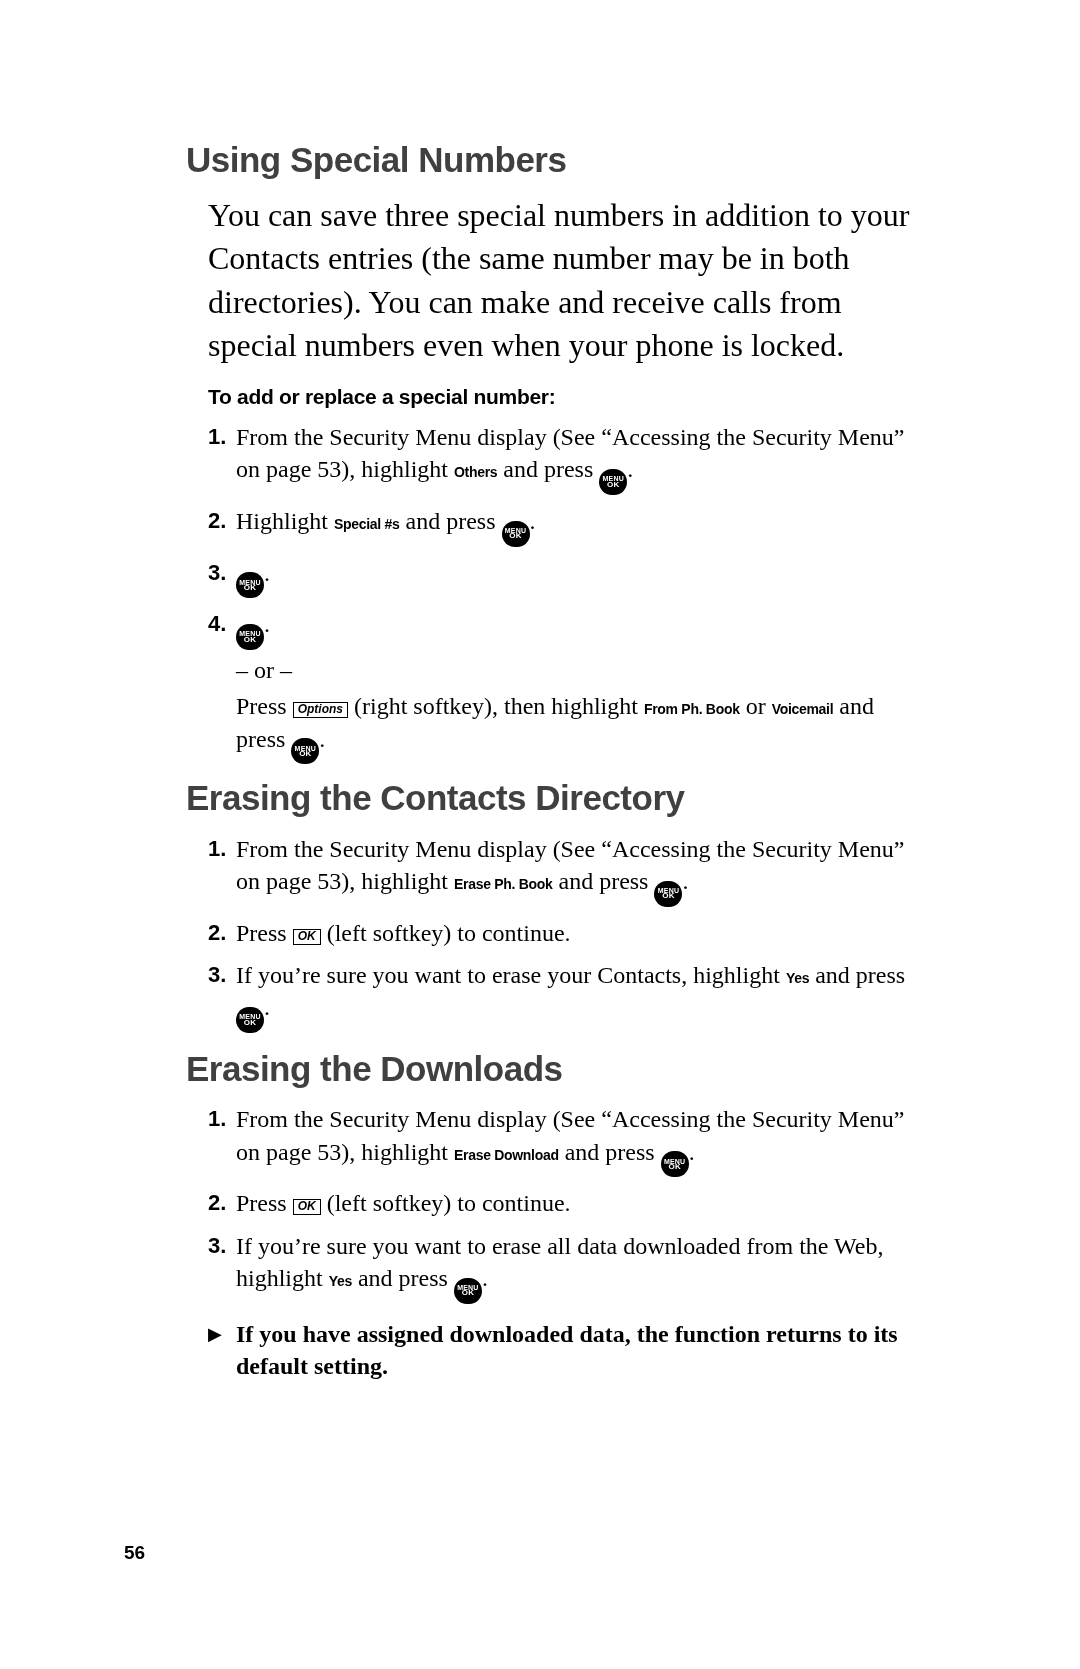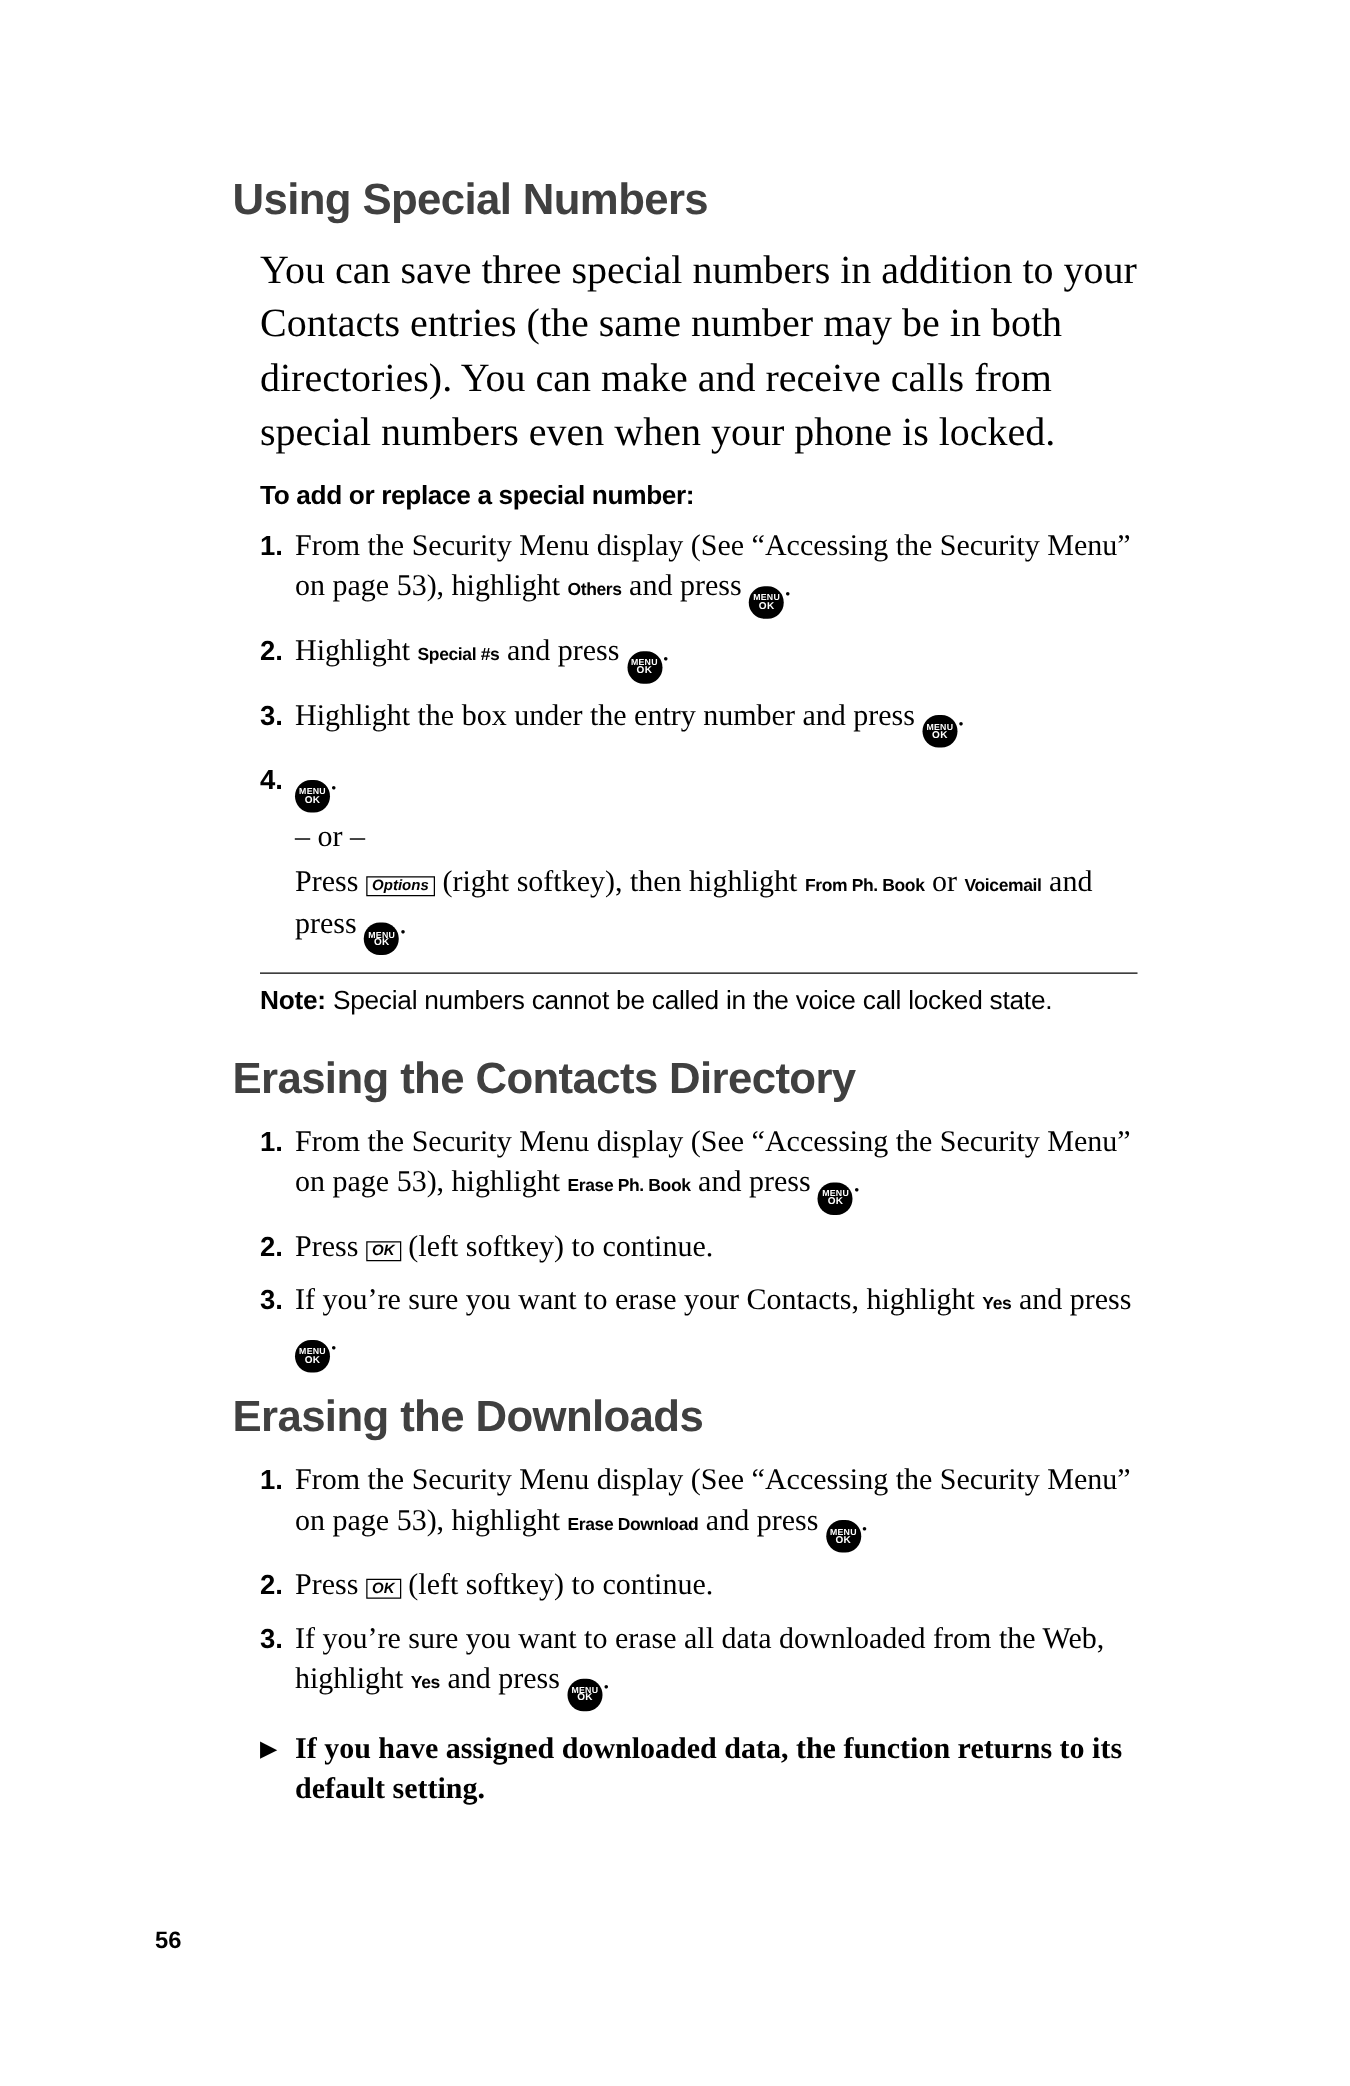--- a/index.html
+++ b/index.html
@@ -156,21 +156,21 @@
       <span class="txt">
         <span>Highlight </span><span class="b">Special #s</span><span> and press </span><span class="menu-ok">
             <span class="m1">MENU</span>
             <span class="m2">OK</span>
           </span><span>.</span>
       </span>
     </li>
     <li>
       <span class="num">3.</span>
       <span class="txt">
-        <span>Highlight the box under the entry number and press </span><span class="menu-ok">
+        <span class="menu-ok">
             <span class="m1">MENU</span>
             <span class="m2">OK</span>
           </span><span>.</span>
       </span>
     </li>
     <li>
       <span class="num">4.</span>
       <span class="txt">
         <span class="menu-ok">
             <span class="m1">MENU</span>
@@ -178,23 +178,20 @@
           </span><span>.</span>
         <div class="or-line">– or –</div>
         <span>Press </span><span class="keybox">Options</span><span> (right softkey), then highlight </span><span class="b">From Ph. Book</span><span> or </span><span class="b">Voicemail</span><span> and press </span><span class="menu-ok">
             <span class="m1">MENU</span>
             <span class="m2">OK</span>
           </span><span>.</span>
       </span>
     </li>
   </ol>
 
-  <div class="note">
-    <span class="nb">Note:</span><span> Special numbers cannot be called in the voice call locked state.</span>
-  </div>
 
   <h2 class="section">Erasing the Contacts Directory</h2>
 
   <ol class="steps">
     <li>
       <span class="num">1.</span>
       <span class="txt">
         <span>From the Security Menu display (See “Accessing the Security Menu” on page 53), highlight </span><span class="b">Erase Ph. Book</span><span> and press </span><span class="menu-ok">
             <span class="m1">MENU</span>
             <span class="m2">OK</span>

